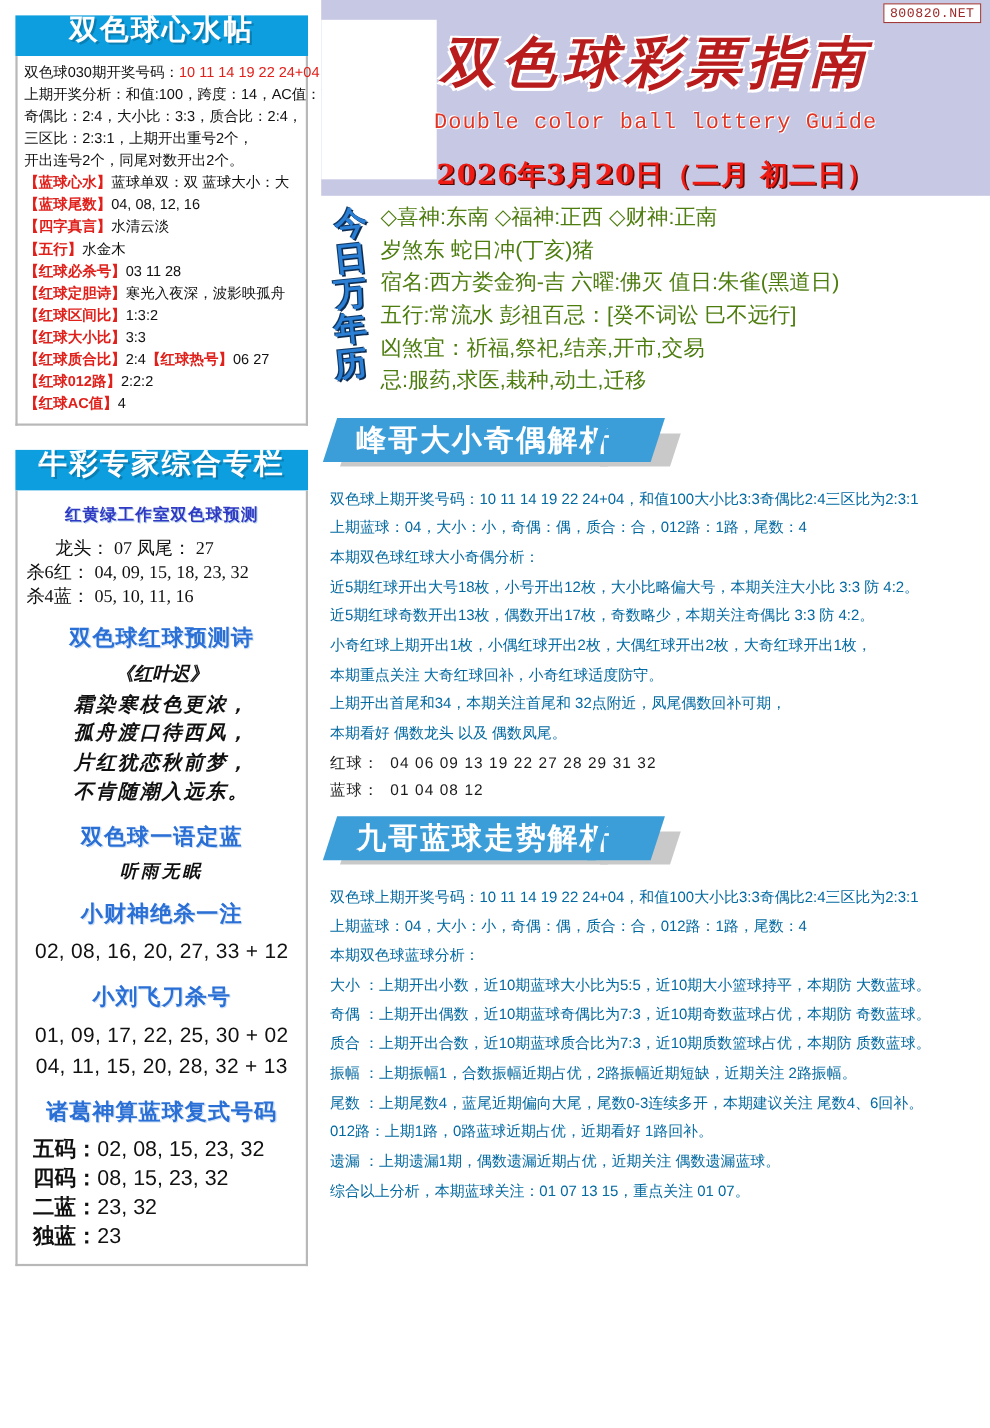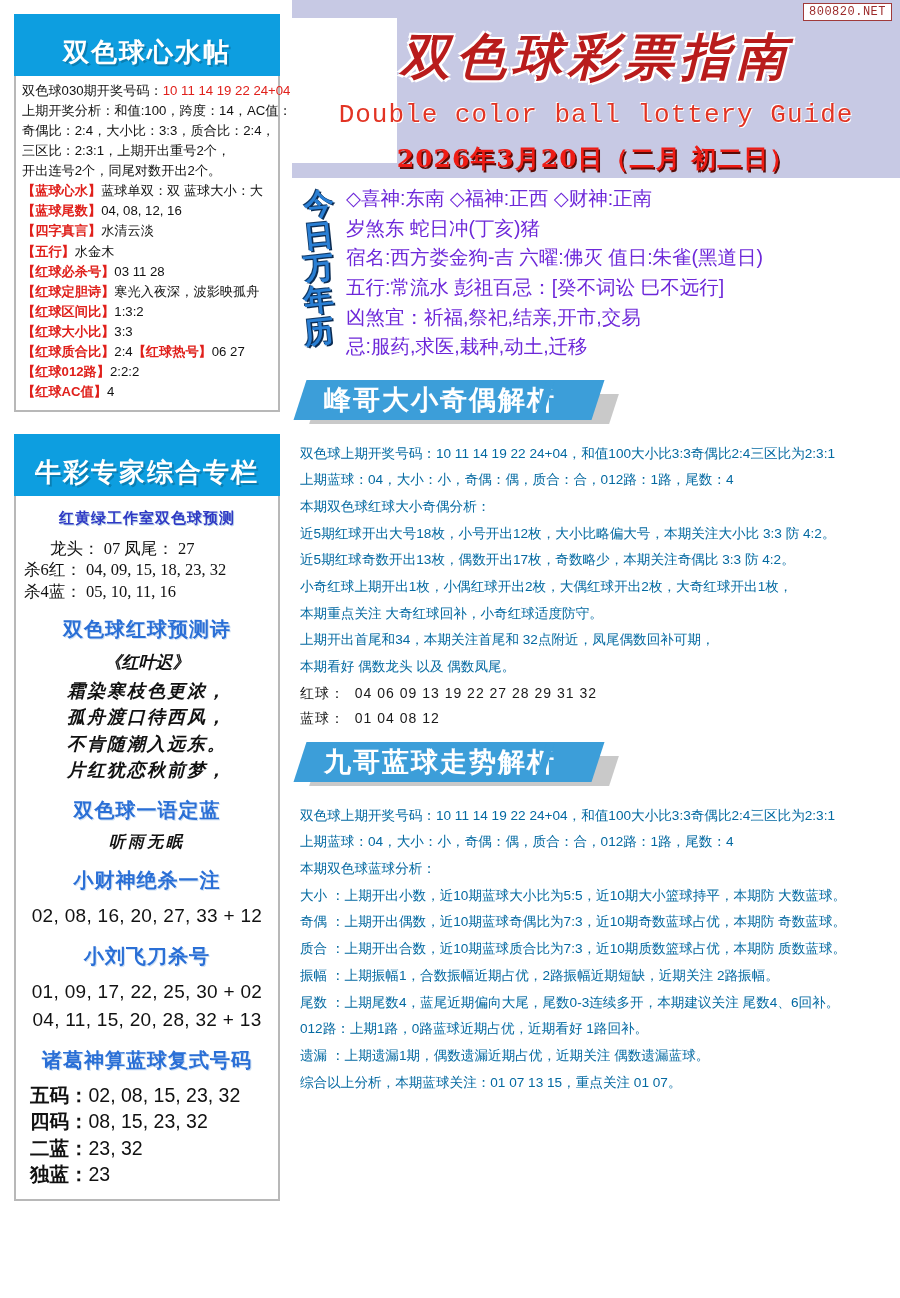--- a/index.html
+++ b/index.html
@@ -20,21 +20,21 @@
   }
 
   
   .left-col{position:absolute;left:14px;top:14px;width:266px;}
 
   .lpanel{margin-bottom:22px;}
   .lp-head{
     background:#0d9ee0;color:#ffffff;text-align:center;
     font-family:"DejaVu Serif","Liberation Serif",serif;
     font-weight:bold;font-size:26px;letter-spacing:2px;
-    padding:25px 0 11px;line-height:1;
+    padding:0 0 11px;line-height:1;
     text-shadow:2px 2px 0 #0a7fb4;
   }
   .lp-body{
     border:2px solid #b8b8b8;border-top:none;background:#ffffff;
     padding:5px 6px 8px;
   }
 
   
   .t1{font-size:13.2px;color:#111;line-height:1.52;white-space:nowrap;}
   .t1 .red{color:#e0201b;}
@@ -93,21 +93,21 @@
   .hero .zh{
     position:absolute;left:0;right:0;top:24px;text-align:center;
     font-family:"DejaVu Serif","Liberation Serif",serif;
     font-weight:bold;font-style:italic;font-size:50px;color:#b91c1c;
     letter-spacing:6px;
     text-shadow:2px 2px 0 #ffffff,-2px -2px 0 #ffffff,2px -2px 0 #fff,-2px 2px 0 #fff;
   }
   .hero .en{
     position:absolute;left:0;right:0;top:100px;text-align:center;
     font-family:"Liberation Mono","DejaVu Sans Mono",monospace;
-    font-size:26px;color:#e23424;letter-spacing:1px;
+    font-size:20px;color:#e23424;letter-spacing:1px;
     text-shadow:1px 1px 0 #ffffff,-1px -1px 0 #ffffff;
   }
   .hero .date{
     position:absolute;left:0;right:0;top:142px;text-align:center;
     font-family:"DejaVu Serif","Liberation Serif",serif;
     font-weight:bold;font-size:25px;color:#ee1c15;letter-spacing:1px;
     text-shadow:1.5px 1.5px 0 #5a0b06;
   }
 
   
@@ -115,21 +115,21 @@
   .alm-side{
     width:54px;flex:0 0 54px;text-align:center;
     font-family:"DejaVu Serif","Liberation Serif",serif;
     font-weight:bold;font-size:30px;color:#2a7fd4;line-height:1.07;
     letter-spacing:0;padding-top:4px;
     text-shadow:1.5px 1.5px 0 #0c2c52,-1px -1px 0 #123a66;
   }
   .alm-side span{display:block;transform:rotate(-6deg);}
   .alm-body{flex:1;padding-right:6px;}
   .alm-line{
-    font-size:19.5px;color:#6d28d9;line-height:1.52;white-space:nowrap;
+    font-size:19.5px;color:#4d7c0f;line-height:1.52;white-space:nowrap;
     font-family:"Liberation Sans","DejaVu Sans",sans-serif;
   }
 
   
   .sec{margin-top:14px;position:relative;height:52px;}
   .sec .shadow{
     position:absolute;left:22px;top:14px;width:300px;height:30px;
     background:#c9c9c9;transform:skewX(-18deg);
   }
   .sec .bar{
@@ -204,22 +204,22 @@
         <div class="p2-rows">
           <div class="r indent">龙头：  07     凤尾：  27</div>
           <div class="r">杀6红：  04, 09, 15, 18, 23, 32</div>
           <div class="r">杀4蓝：  05, 10, 11, 16</div>
         </div>
 
         <div class="blue-title">双色球红球预测诗</div>
         <div class="poem-title">《红叶迟》</div>
         <div class="poem-line">霜染寒枝色更浓，</div>
         <div class="poem-line">孤舟渡口待西风，</div>
+        <div class="poem-line">片红犹恋秋前梦，</div>
         <div class="poem-line">不肯随潮入远东。</div>
-        <div class="poem-line">片红犹恋秋前梦，</div>
 
         <div class="blue-title">双色球一语定蓝</div>
         <div class="one-word">听雨无眠</div>
 
         <div class="blue-title">小财神绝杀一注</div>
         <div class="numline">02, 08, 16, 20, 27, 33  +  12</div>
 
         <div class="blue-title">小刘飞刀杀号</div>
         <div class="numline">01, 09, 17, 22, 25, 30  +  02</div>
         <div class="numline">04, 11, 15, 20, 28, 32  +  13</div>

